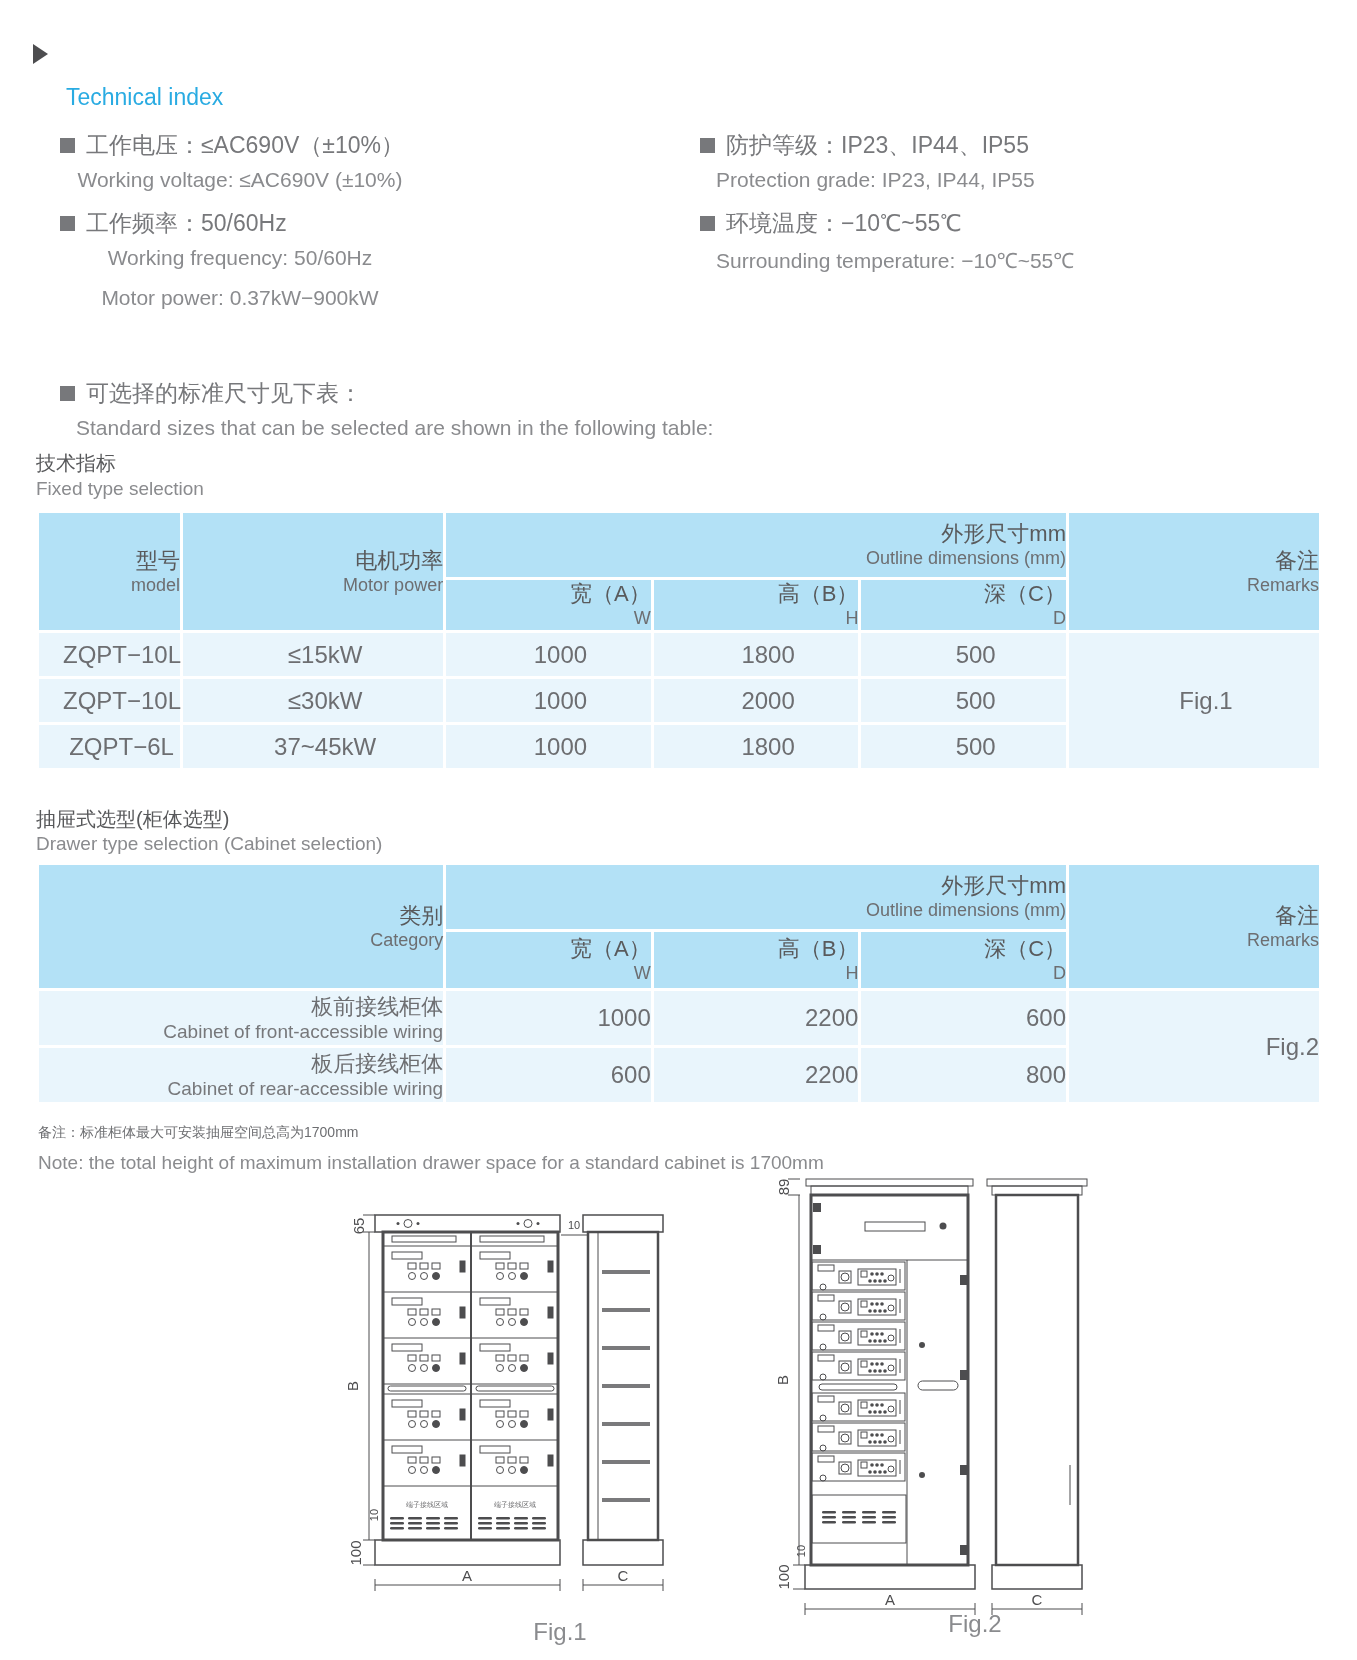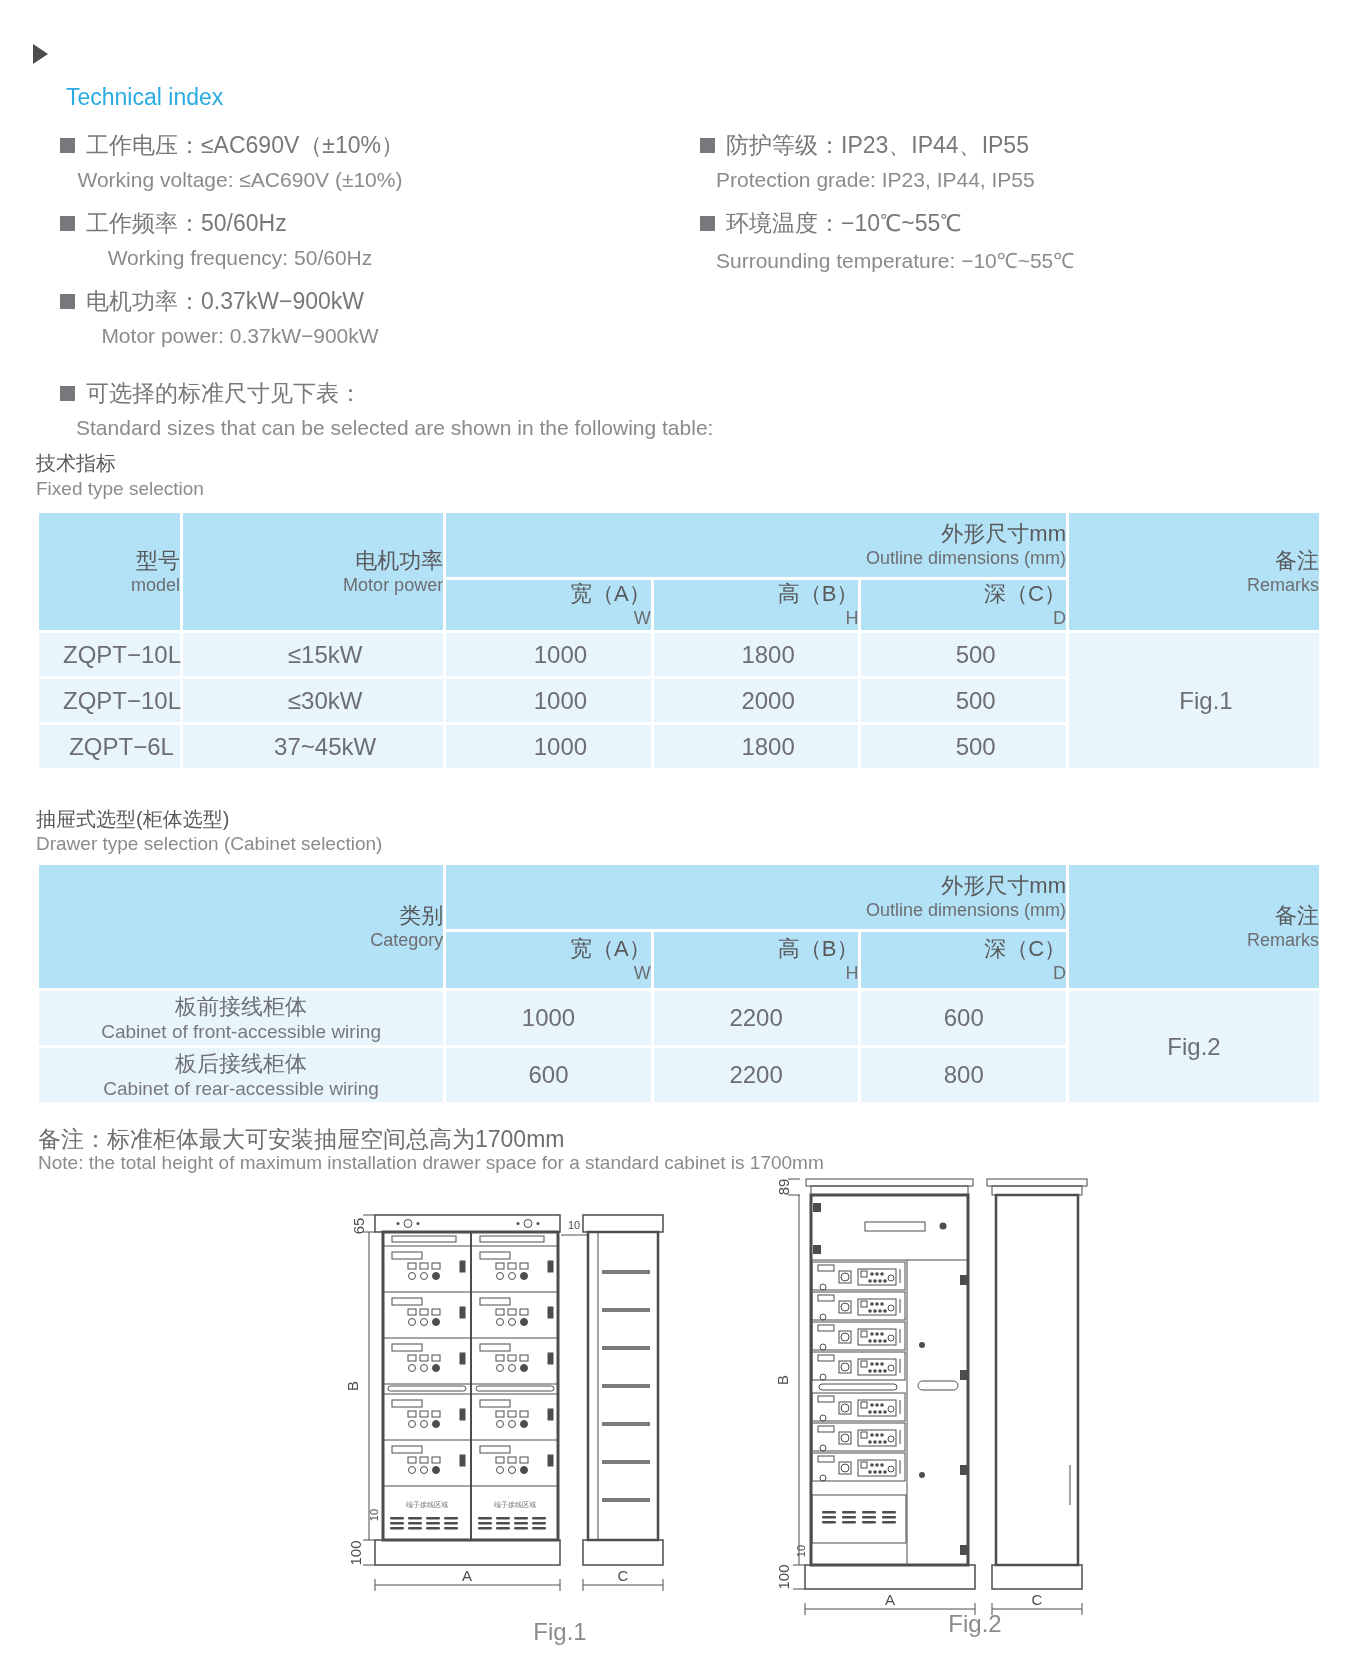--- a/index.html
+++ b/index.html
@@ -24,23 +24,23 @@
   .spec-table td{background:#E9F5FC;text-align:center;vertical-align:middle;font-size:24px;color:#6D6E71;padding:0;}
   .h-zh{font-size:22px;color:#595A5C;line-height:26px;}
   .h-en{font-size:18px;color:#6D6E71;line-height:22px;}
   .cat-zh{font-size:22px;color:#6D6E71;line-height:26px;}
   .cat-en{font-size:19px;color:#77787B;line-height:23px;}
   .t1 thead tr:first-child th{height:64px;}
   .t1 thead tr:last-child th{height:50px;}
   .t1 tbody td{height:43px;padding-left:24px;}
   .t2 thead tr:first-child th{height:64px;}
   .t2 thead tr:last-child th{height:56px;}
-  .t2 tbody td{height:54px;}
-  
-  .note-zh{position:absolute;left:38px;top:1124px;font-size:23px;color:#6D6E71;}
+  .t2 tbody td{height:54px;text-align:right;}
+  
+  .note-zh{position:absolute;left:38px;top:1124px;font-size:14px;color:#6D6E71;}
   .note-en{position:absolute;left:38px;top:1152px;font-size:19px;color:#8A8B8E;}
   
   .fig{position:absolute;}
   .fig-caption{position:absolute;width:160px;text-align:center;font-size:24px;color:#8A8B8E;}
   svg text{fill:#4D4D4F;font-size:15px;font-family:"Liberation Sans",sans-serif;}
   svg text.sm{font-size:11px;}
   svg text.tny{font-size:7px;fill:#6a6a6c;}
 </style>
 </head>
 <body>
@@ -54,24 +54,20 @@
     <div class="spec-zh">
       <span class="bullet"></span>
       <span>工作电压：≤AC690V（±10%）</span>
     </div>
     <div class="spec-en">Working voltage: ≤AC690V (±10%)</div>
     <div class="spec-zh">
       <span class="bullet"></span>
       <span>工作频率：50/60Hz</span>
     </div>
     <div class="spec-en">Working frequency: 50/60Hz</div>
-    <div class="spec-zh">
-      <span class="bullet"></span>
-      <span>电机功率：0.37kW−900kW</span>
-    </div>
     <div class="spec-en">Motor power: 0.37kW−900kW</div>
   </div>
 
   <div class="specs" style="left:700px;top:130px;">
     <div class="spec-zh">
       <span class="bullet"></span>
       <span>防护等级：IP23、IP44、IP55</span>
     </div>
     <div class="spec-en">Protection grade: IP23, IP44, IP55</div>
     <div class="spec-zh">

